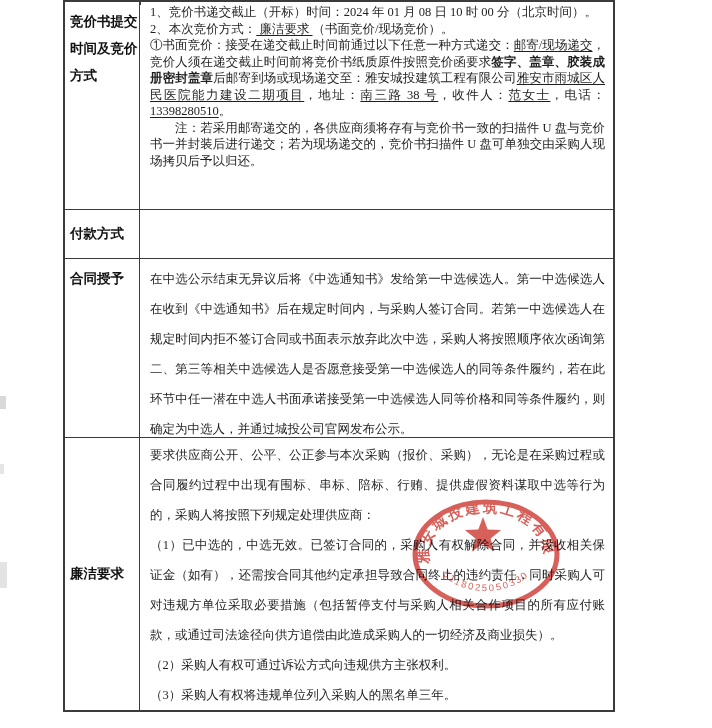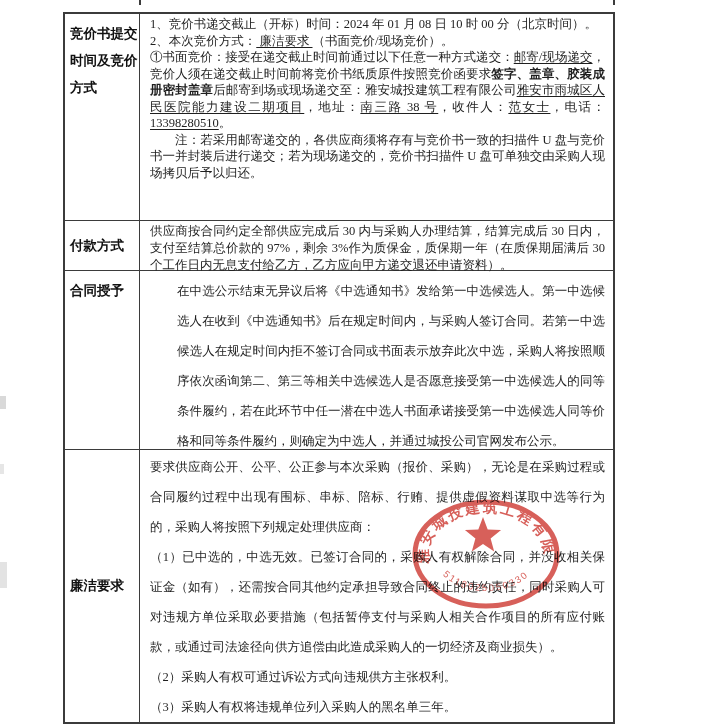--- a/index.html
+++ b/index.html
@@ -3,32 +3,32 @@
 <meta charset="utf-8">
 <style>
   html,body{margin:0;padding:0;}
   body{
     width:712px;height:728px;position:relative;overflow:hidden;
     background:#ffffff;
     font-family:"Liberation Serif","DejaVu Serif",serif;
     color:#1f1f1f;
   }
   .doc-table{
-    position:absolute;left:63px;top:12px;width:552px;height:712px;
+    position:absolute;left:63px;top:0;width:552px;height:712px;
     box-sizing:border-box;border:2px solid #3b3b3b;
     display:flex;flex-direction:column;
   }
   .stub{position:absolute;top:0;width:2px;height:5px;background:#3b3b3b;}
   .stub.s1{left:139px;}
   .stub.s2{left:613px;}
   .row{display:flex;box-sizing:border-box;border-bottom:1.6px solid #3b3b3b;}
   .row:last-child{border-bottom:none;flex:1;}
   .r1{height:211px;}
   .r2{height:50px;}
-  .r3{height:179px;gap:27px;}
+  .r3{height:179px;}
   .row-label{
     width:75px;box-sizing:border-box;flex:0 0 75px;
     border-right:1.6px solid #3b3b3b;
     font-weight:bold;font-size:13.5px;color:#111;
     padding:0 1px 0 5px;
   }
   .r1 .row-label{padding-top:6px;line-height:27px;}
   .v-center .row-label{display:flex;align-items:center;}
   .v-top .row-label{padding-top:11px;}
   .row-content{
@@ -70,23 +70,20 @@
     <div class="row-content">
         <p><span>1、竞价书递交截止（开标）时间：2024 年 01 月 08 日 10 时 00 分（北京时间）。</span></p>
         <p><span>2、本次竞价方式：</span><span class="u"> 廉洁要求 </span><span>（书面竞价/现场竞价）。</span></p>
         <p><span>①书面竞价：接受在递交截止时间前通过以下任意一种方式递交：</span><span class="u">邮寄/现场递交</span><span>，竞价人须在递交截止时间前将竞价书纸质原件按照竞价函要求</span><span class="b">签字、盖章、胶装成册密封盖章</span><span>后邮寄到场或现场递交至：雅安城投建筑工程有限公司</span><span class="u">雅安市雨城区人民医院能力建设二期项目</span><span>，地址：</span><span class="u">南三路 38 号</span><span>，收件人：</span><span class="u">范女士</span><span>，电话：</span><span class="u">13398280510</span><span>。</span></p>
         <p class="gap"><span>　　注：若采用邮寄递交的，各供应商须将存有与竞价书一致的扫描件 U 盘与竞价书一并封装后进行递交；若为现场递交的，竞价书扫描件 U 盘可单独交由采购人现场拷贝后予以归还。</span></p>
       </div>
   </div>
 
   <div class="row r2 v-center">
     <div class="row-label">付款方式</div>
-    <div class="row-content">
-        <p><span>供应商按合同约定全部供应完成后 30 内与采购人办理结算，结算完成后 30 日内，支付至结算总价款的 97%，剩余 3%作为质保金，质保期一年（在质保期届满后 30 个工作日内无息支付给乙方，乙方应向甲方递交退还申请资料）。</span></p>
-      </div>
   </div>
 
   <div class="row r3 v-top">
     <div class="row-label">合同授予</div>
     <div class="row-content">
         <p><span>在中选公示结束无异议后将《中选通知书》发给第一中选候选人。第一中选候选人在收到《中选通知书》后在规定时间内，与采购人签订合同。若第一中选候选人在规定时间内拒不签订合同或书面表示放弃此次中选，采购人将按照顺序依次函询第二、第三等相关中选候选人是否愿意接受第一中选候选人的同等条件履约，若在此环节中任一潜在中选人书面承诺接受第一中选候选人同等价格和同等条件履约，则确定为中选人，并通过城投公司官网发布公示。</span></p>
       </div>
   </div>
 
   <div class="row r4 v-center">

